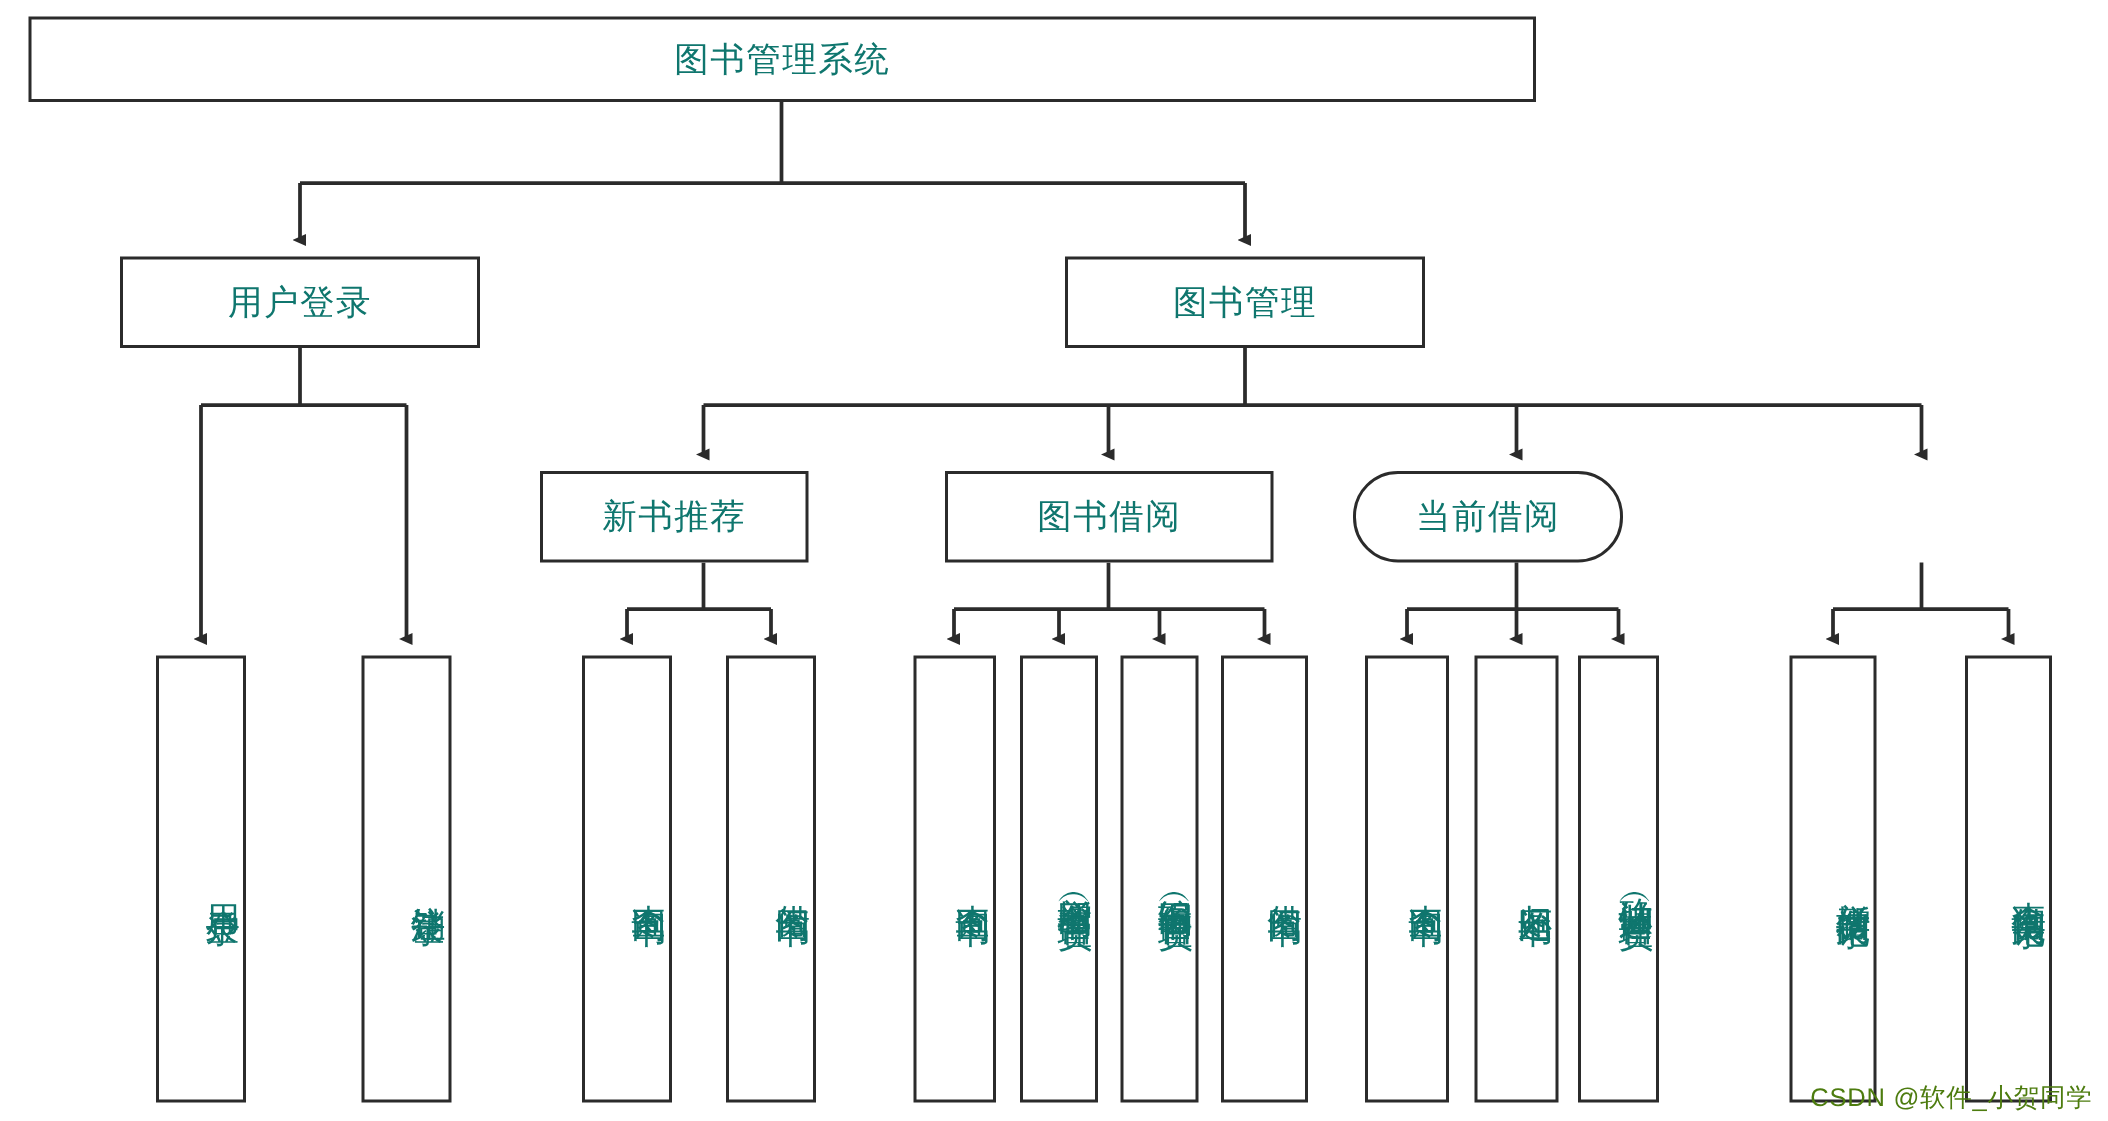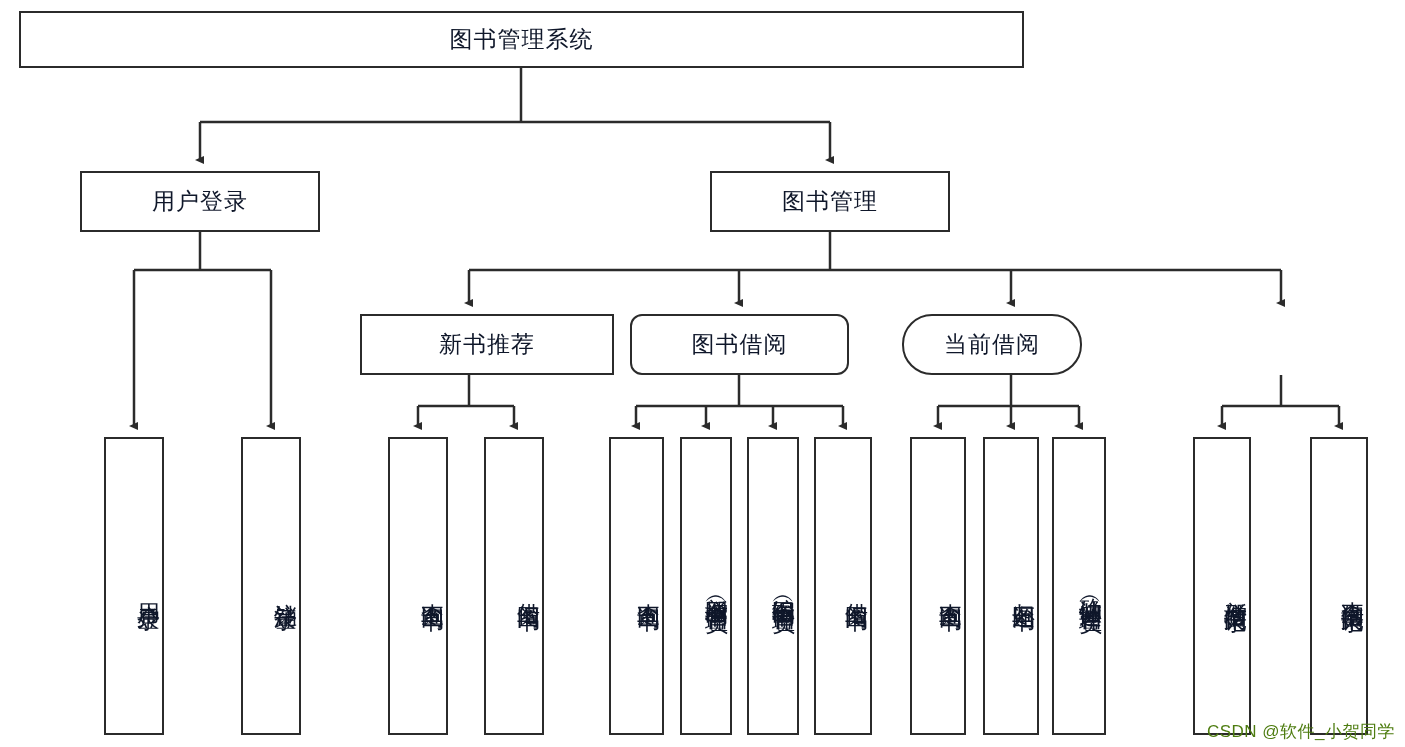--- a/index.html
+++ b/index.html
@@ -26,21 +26,21 @@
     pointer-events: none;
   }
   .node {
     position: absolute;
     box-sizing: border-box;
     background: #ffffff;
     border: 2.5px solid #2b2b2b;
     display: flex;
     align-items: center;
     justify-content: center;
-    color: #0f172a;
+    color: #0f766e;
   }
   .node-h {
     font-size: 23px;
     letter-spacing: 1px;
     line-height: 1.1;
     white-space: nowrap;
   }
   .node-v {
     writing-mode: vertical-rl;
     text-orientation: upright;
@@ -124,24 +124,24 @@
     <span>图书管理系统</span>
   </div>
 
   <div class="node node-h" style="left:80px; top:171px; width:240px; height:61px;">
     <span>用户登录</span>
   </div>
   <div class="node node-h" style="left:710px; top:171px; width:240px; height:61px;">
     <span>图书管理</span>
   </div>
 
-  <div class="node node-h" style="left:360px; top:314px; width:254px; height:61px;">
+  <div class="node node-h" style="left:360px; top:314px; width:179px; height:61px;">
     <span>新书推荐</span>
   </div>
-  <div class="node node-h" style="left:630px; top:314px; width:219px; height:61px;border-radius:12px;">
+  <div class="node node-h" style="left:630px; top:314px; width:219px; height:61px;">
     <span>图书借阅</span>
   </div>
   <div class="node node-h" style="left:902px; top:314px; width:180px; height:61px;border-radius:30px;">
     <span>当前借阅</span>
   </div>
 
   <div class="node node-v" style="left:104px; top:437px; width:60px; height:298px;">
     <span>用户登录</span>
   </div>
   <div class="node node-v" style="left:241px; top:437px; width:60px; height:298px;">

